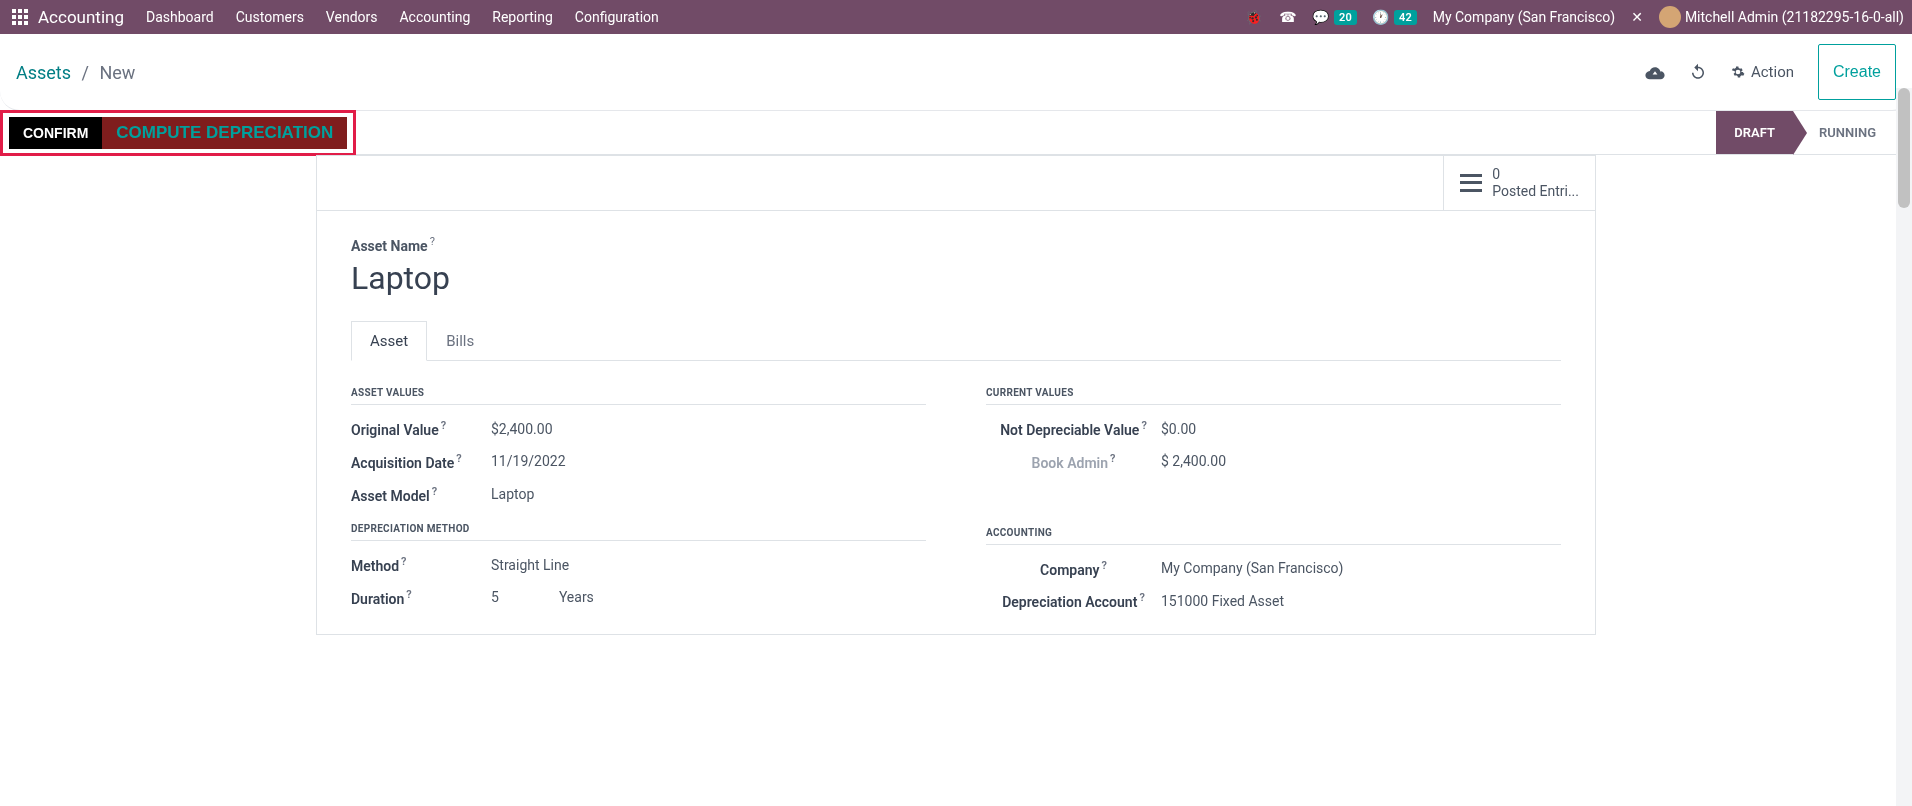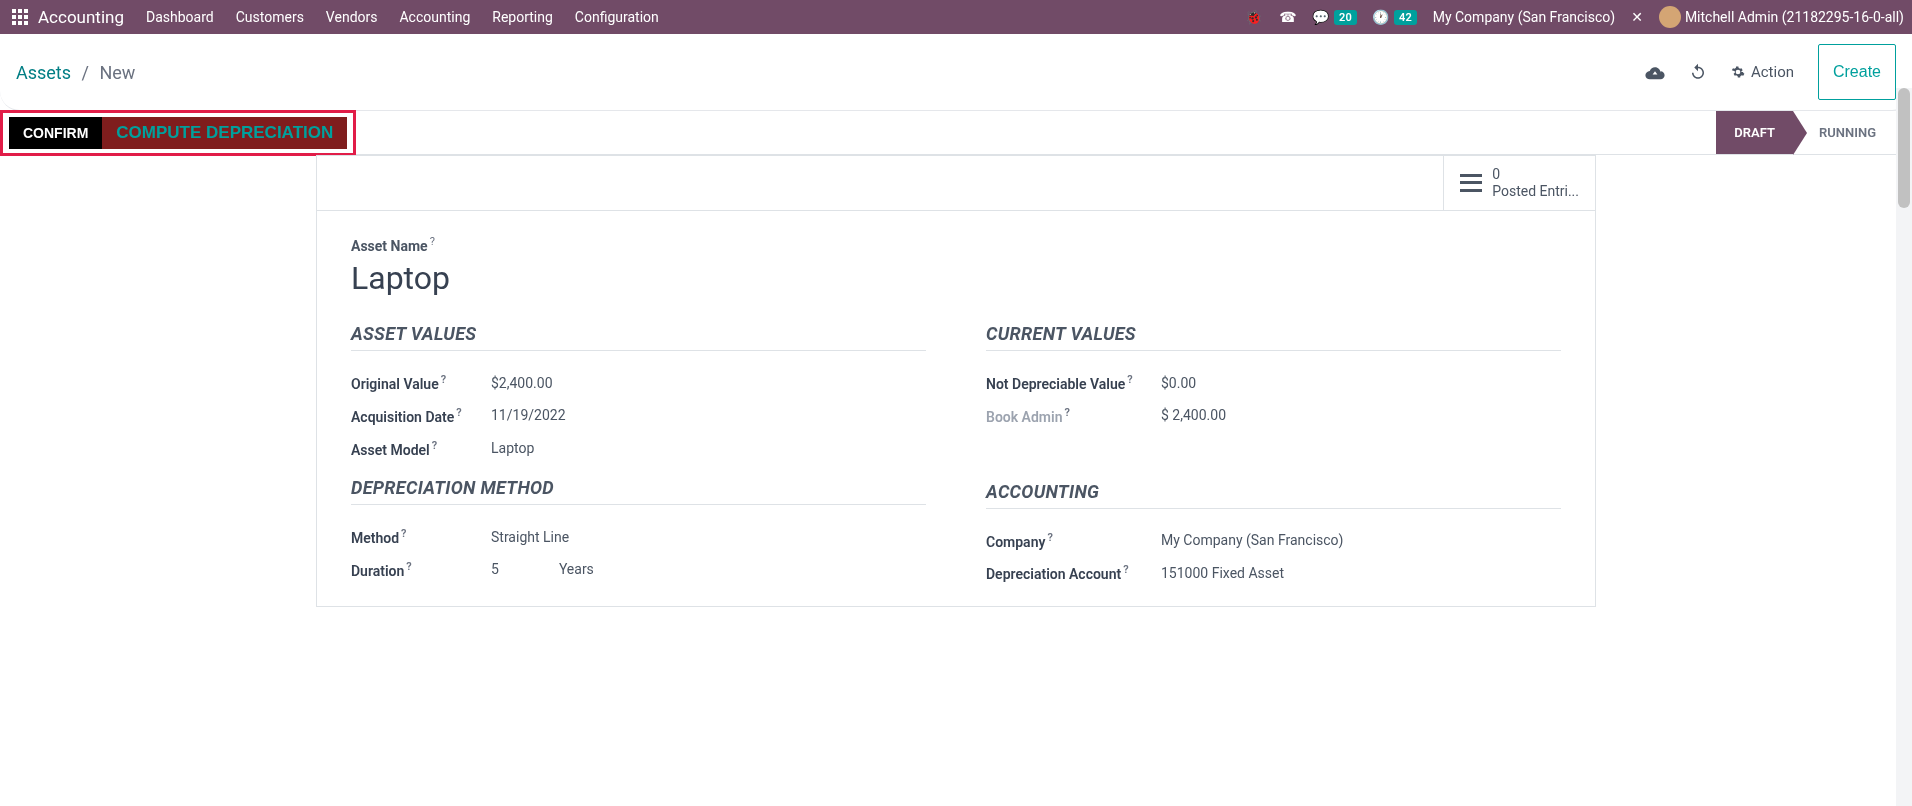--- a/index.html
+++ b/index.html
@@ -58,26 +58,26 @@
 .asset-name-value { font-size: 32px; color: #374151; margin-top: 6px; }
 
 
 .tabs { display: flex; border-bottom: 1px solid #dee2e6; margin-top: 24px; }
 .tab { padding: 10px 18px; border: 1px solid transparent; border-bottom: none; font-size: 15px; color: #6b7280; cursor: pointer; }
 .tab.active { border-color: #dee2e6; border-bottom: 1px solid #fff; margin-bottom: -1px; color: #374151; background: #fff; }
 
 
 .groups { display: flex; gap: 60px; padding: 26px 0 0 0; }
 .group-col { flex: 1; }
-.group-title { font-size: 18px; font-weight: 700; color: #4b5563; letter-spacing: 0.3px; border-bottom: 1px solid #dee2e6; padding-bottom: 6px; margin-bottom: 22px; font-style: italic; }
+.group-title { font-size: 10px; font-weight: 700; color: #4b5563; letter-spacing: 0.3px; border-bottom: 1px solid #dee2e6; padding-bottom: 6px; margin-bottom: 14px; }
 .field-row { display: flex; align-items: center; margin-bottom: 14px; }
 .field-label { width: 140px; font-size: 14px; color: #374151; font-weight: 600; }
 .field-value { font-size: 14px; color: #4b5563; }
 .field-value.sub { display: flex; gap: 60px; }
-.acct-label { width: 175px; font-size: 14px; font-weight: 600; }
+.acct-label { width: 175px; font-size: 14px; font-weight: 600; text-align: center; }
 </style>
 </head>
 <body>
 
 <div class="navbar">
   <div class="navbar-left">
     <div class="navbar-brand">
       <div class="apps-icon">
           <span></span>
           <span></span>
@@ -167,20 +167,24 @@
         </div>
       </div>
     </div>
 
     <div class="form-body">
       <div>
         <span class="field-label-top">Asset Name</span><span class="help-q">?</span>
         <div class="asset-name-value">Laptop</div>
       </div>
 
+      <div class="tabs">
+        <div class="tab active">Asset</div>
+        <div class="tab">Bills</div>
+      </div>
 
       <div class="groups">
         <div class="group-col">
           <div class="group-title">ASSET VALUES</div>
           <div class="field-row">
             <div class="field-label"><span>Original Value</span><span class="help-q">?</span></div>
             <div class="field-value">$2,400.00</div>
           </div>
           <div class="field-row">
             <div class="field-label"><span>Acquisition Date</span><span class="help-q">?</span></div>

